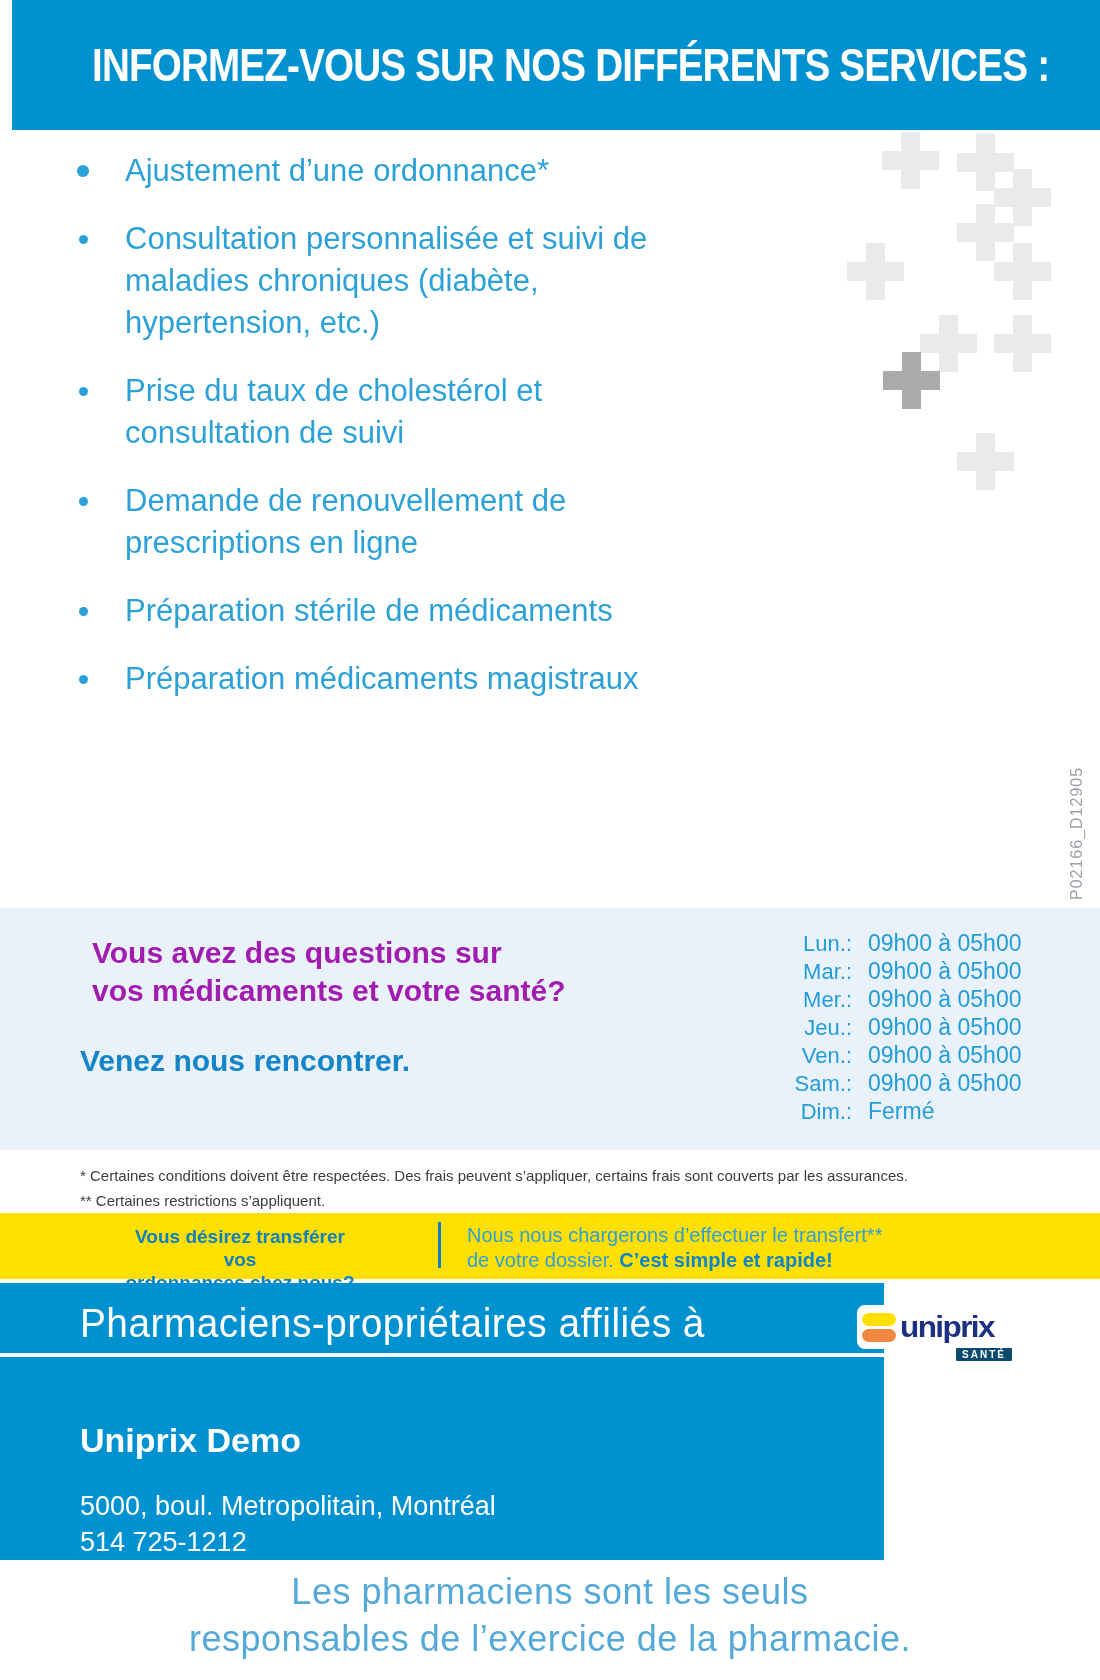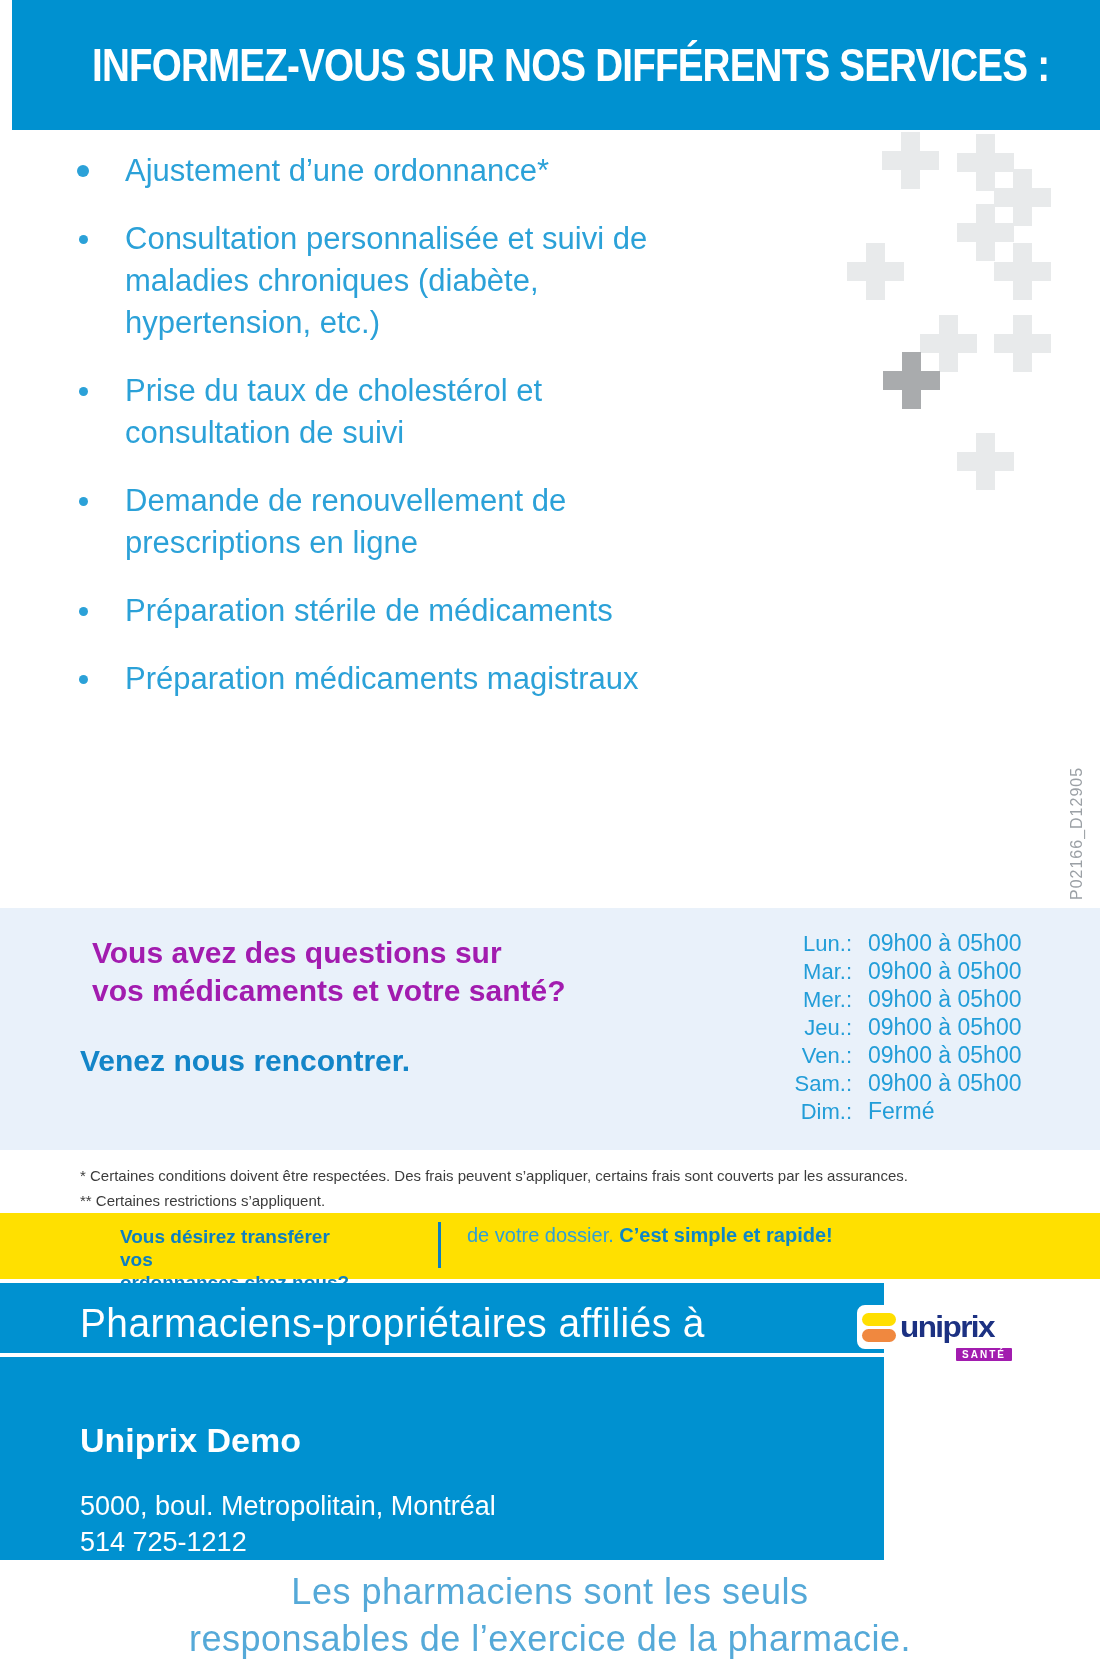--- a/index.html
+++ b/index.html
@@ -45,42 +45,42 @@
   .hours{position:absolute;left:766px;top:22px;}
   .hour-row{display:flex;height:28px;align-items:baseline;}
   .hour-day{width:86px;text-align:right;color:#229dd8;font-size:22px;}
   .hour-time{margin-left:16px;color:#229dd8;font-size:23px;}
 
   
   .footnotes{position:absolute;left:80px;top:1163px;color:#3c3c3c;font-size:15px;line-height:25px;}
 
   
   .transfer{position:absolute;left:0;top:1213px;width:1100px;height:66px;background:#ffe000;}
-  .transfer .left{position:absolute;left:120px;top:12px;width:240px;text-align:left;
+  .transfer .left{position:absolute;left:120px;top:12px;width:240px;text-align:center;
                   color:#0e7fc1;font-weight:bold;font-size:19px;line-height:23px;}
   .transfer .vline{position:absolute;left:438px;top:9px;width:3px;height:46px;background:#0e7fc1;}
   .transfer .right{position:absolute;left:467px;top:10px;color:#2f9fd6;font-size:20px;line-height:25px;}
   .transfer .right b{color:#0e86c6;}
 
   
   .bluewrap{position:absolute;left:0;top:1283px;width:884px;height:277px;background:#0091d0;}
   .affil-label{position:absolute;left:80px;top:18px;color:#ffffff;font-size:40px;
                letter-spacing:0.5px;transform:scaleX(0.97);transform-origin:left center;}
   .divider{position:absolute;left:0;top:70px;width:1100px;height:4px;background:#ffffff;}
 
   
   .logo{position:absolute;left:857px;top:22px;width:163px;height:44px;background:#ffffff;
         border-radius:8px;display:flex;align-items:center;z-index:2;}
   .logo .bars{display:flex;flex-direction:column;gap:3px;margin-left:5px;}
   .logo .bar{width:34px;height:13px;border-radius:7px;}
   .logo .bar.y{background:#ffdf00;}
   .logo .bar.o{background:#f0883f;}
   .logo .word{color:#1c3182;font-size:30px;font-weight:800;letter-spacing:-1.5px;
               margin-left:4px;transform:scaleX(1.05);transform-origin:left center;}
-  .logo .sante{position:absolute;right:6px;bottom:-14px;background:#a21caf;border:2px solid #ffffff;
+  .logo .sante{position:absolute;right:6px;bottom:-14px;background:#0c4a6e;border:2px solid #ffffff;
                border-radius:3px;color:#ffffff;font-size:10px;font-weight:bold;letter-spacing:2px;
                padding:1px 6px;}
 
   .store{position:absolute;left:80px;top:138px;color:#ffffff;}
   .store .name{font-size:34px;font-weight:bold;margin-bottom:28px;}
   .store .addr,.store .phone{font-size:27px;line-height:36px;}
 
   
   .footer{position:absolute;left:0;top:1568px;width:1100px;text-align:center;color:#55a9d8;
           font-size:36px;line-height:47px;font-weight:300;letter-spacing:0.5px;}
@@ -182,20 +182,21 @@
     <div>** Certaines restrictions s’appliquent.</div>
   </div>
 
   <div class="transfer">
     <div class="left">
       <div>Vous désirez transférer vos</div>
       <div>ordonnances chez nous?</div>
     </div>
     <div class="vline"></div>
     <div class="right">
+      <div>Nous nous chargerons d’effectuer le transfert**</div>
       <div><span>de votre dossier. </span><b>C’est simple et rapide!</b></div>
     </div>
   </div>
 
   <div class="bluewrap">
     <div class="affil-label">Pharmaciens-propriétaires affiliés à</div>
 
     <div class="logo">
       <div class="bars">
         <div class="bar y"></div>

